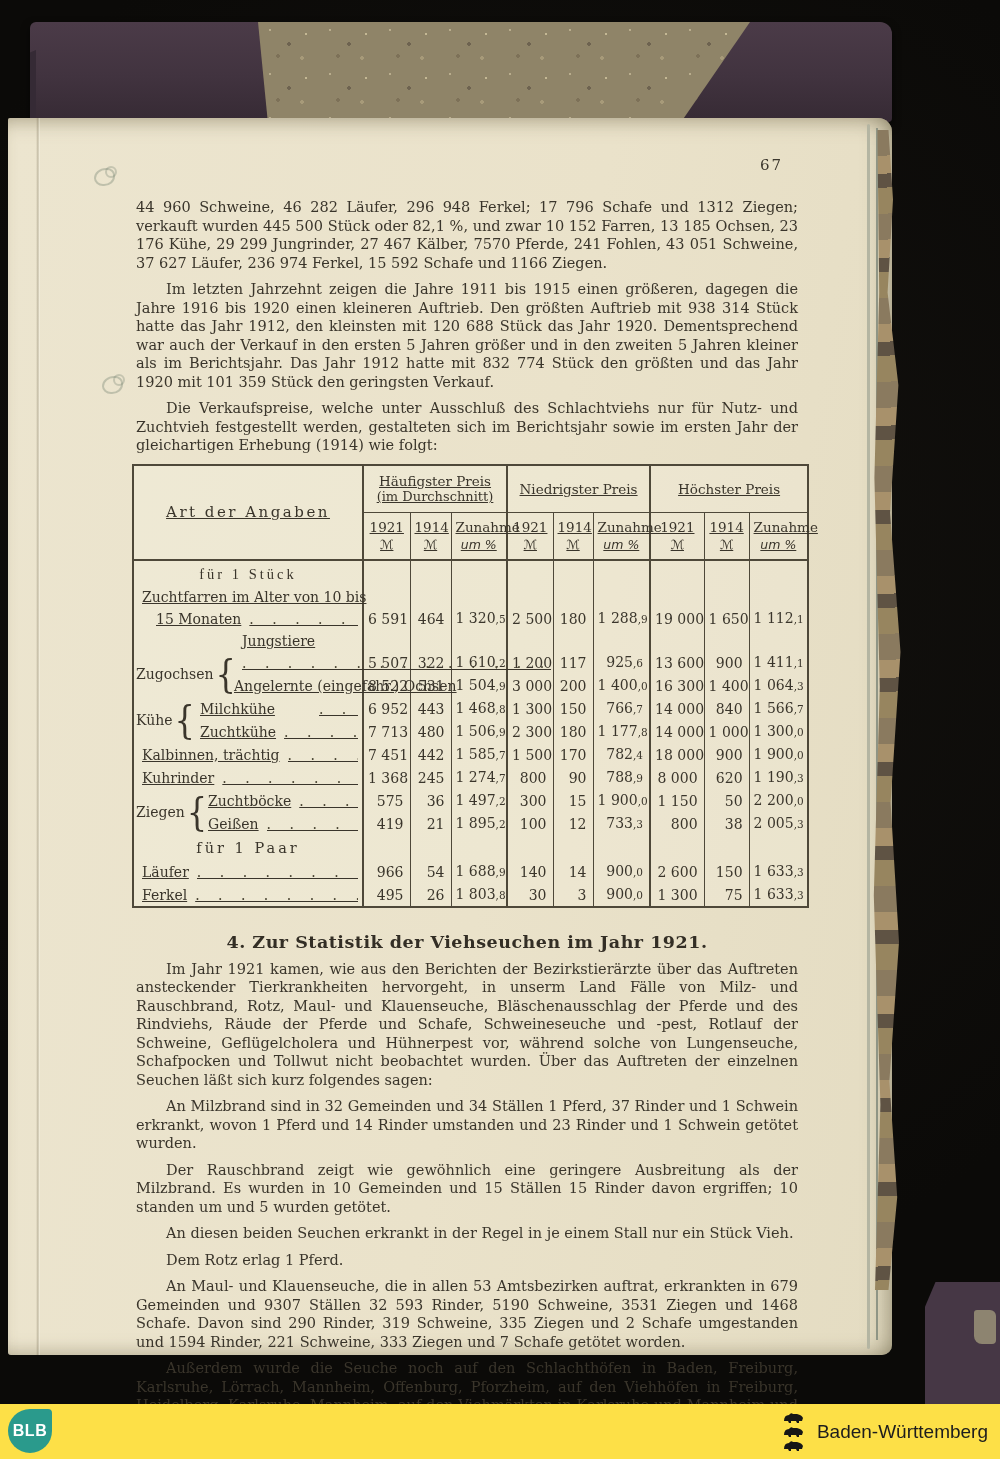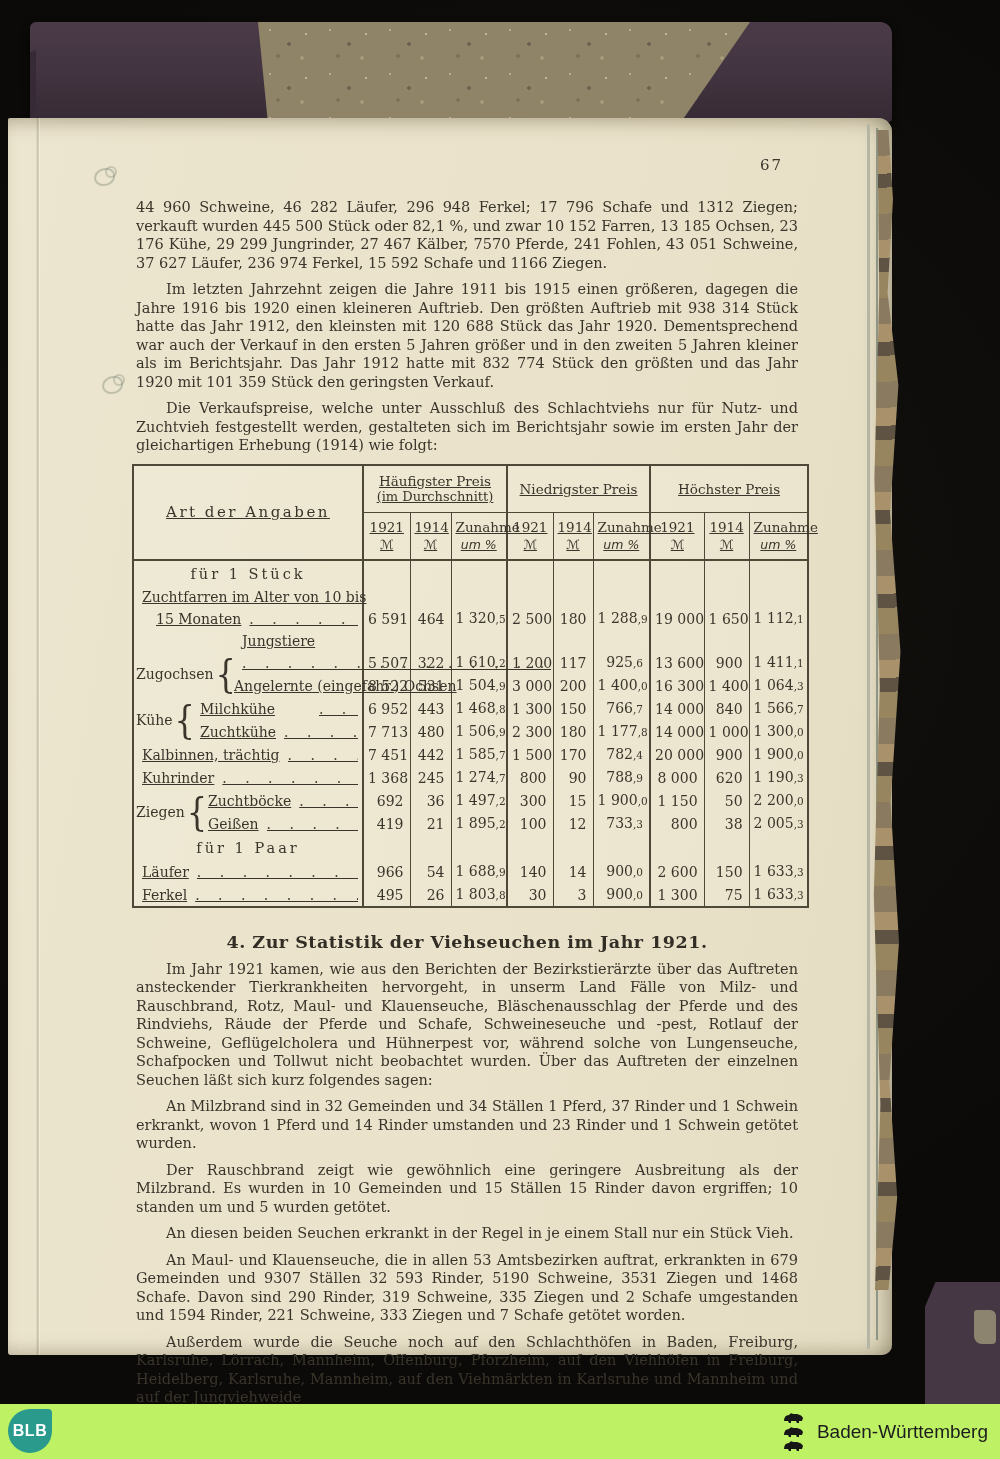--- a/index.html
+++ b/index.html
@@ -64,29 +64,29 @@
   .prices th{border-left:1px solid #4e4839;font-size:13.5px;text-decoration:underline;}
   .prices .grp-th{border-bottom:1px solid #4e4839;height:46px;}
   .prices .grp-th .sub{display:block;font-size:13px;}
   .prices .art-th{font-size:15px;letter-spacing:2.5px;}
   .prices .yr-th{height:46px;font-size:13.5px;border-left:1px solid #4e4839;}
   .prices .yr-th .mk{display:block;font-style:italic;font-family:"DejaVu Sans","DejaVu Serif",sans-serif;font-size:12.5px;margin-top:2px;}
   .prices .gsep{border-left:2.2px solid #4e4839 !important;}
   .prices tbody td{font-size:14px;vertical-align:bottom;line-height:22px;}
   .prices td.val{text-align:right;border-left:1px solid #4e4839;padding-right:6px;white-space:nowrap;}
   .prices td.val .fr{font-size:10.5px;}
-  .prices tbody tr.first td{border-top:2.2px solid #4e4839;}
+  .prices tbody tr.first td{border-top:2.2px solid #4e4839;font-family:Liberation Serif, serif;}
   .prices td.lbl{position:relative;padding-left:8px;}
   .lblline{display:flex;align-items:baseline;white-space:nowrap;text-decoration:underline;}
   .lblline .dots{flex:1;overflow:hidden;margin-left:8px;letter-spacing:7px;color:#46412f;}
   .secrow td.lbl{text-align:center;letter-spacing:3px;font-size:14.5px;padding:2px 0 1px 0;}
   .grp{position:absolute;left:2px;top:100%;transform:translateY(-50%);display:flex;align-items:flex-start;white-space:nowrap;z-index:2;}
   .grp .brace{font-size:32px;font-weight:200;margin-left:2px;transform:scaleY(1.2);color:#3a352b;}
   
-  .footer{position:absolute;left:0;bottom:0;width:1000px;height:55px;background:#bef264;
+  .footer{position:absolute;left:0;bottom:0;width:1000px;height:55px;background:#fde047;
     font-family:"Liberation Sans",sans-serif;display:flex;align-items:center;}
   .blb-logo{position:absolute;left:8px;top:5px;width:44px;height:44px;background:#2a9a8c;
     border-radius:50% 4px 50% 50%;display:flex;align-items:center;justify-content:center;
     color:#fff;font-weight:bold;font-size:16px;letter-spacing:.5px;}
   .libname{position:absolute;left:62px;top:9px;color:#2a2a2a;font-weight:bold;font-size:15px;line-height:18px;letter-spacing:.6px;}
   .bw{position:absolute;right:12px;top:0;height:55px;display:flex;align-items:center;gap:8px;}
   .bw-text{color:#1d1d1d;font-size:19px;}
   .arms{width:30px;height:42px;}
 </style>
 </head>
@@ -262,21 +262,21 @@
                   <span>Kalbinnen, trächtig</span>
                   <span class="dots">. . . . . . . . . . . . . .</span>
                 </div>
               </td>
               <td class="val gsep">7 451</td>
               <td class="val">442</td>
               <td class="val">1 585<span class="fr">,7</span></td>
               <td class="val gsep">1 500</td>
               <td class="val">170</td>
               <td class="val">782<span class="fr">,4</span></td>
-              <td class="val gsep">20 000</td>
+              <td class="val gsep">18 000</td>
               <td class="val">900</td>
               <td class="val">1 900<span class="fr">,0</span></td>
             </tr>
             <tr class="datarow">
               <td class="lbl">
                 <div class="lblline">
                   <span>Kuhrinder</span>
                   <span class="dots">. . . . . . . . . . . . . .</span>
                 </div>
               </td>
@@ -294,21 +294,21 @@
               <td class="lbl">
                 <span class="grp">
                   <span>Ziegen</span>
                   <span class="brace">{</span>
                 </span>
                 <div class="lblline" style="padding-left: 66px;">
                   <span>Zuchtböcke</span>
                   <span class="dots">. . . . . . . . . . . . . .</span>
                 </div>
               </td>
-              <td class="val gsep">692</td>
+              <td class="val gsep">575</td>
               <td class="val">36</td>
               <td class="val">1 497<span class="fr">,2</span></td>
               <td class="val gsep">300</td>
               <td class="val">15</td>
               <td class="val">1 900<span class="fr">,0</span></td>
               <td class="val gsep">1 150</td>
               <td class="val">50</td>
               <td class="val">2 200<span class="fr">,0</span></td>
             </tr>
             <tr class="datarow">
@@ -378,20 +378,21 @@
         </table>
     </div>
 
     <h3 class="heading">4. Zur Statistik der Viehseuchen im Jahr 1921.</h3>
 
     <div id="section">
         <p class="par ind">Im Jahr 1921 kamen, wie aus den Berichten der Bezirkstierärzte über das Auftreten ansteckender Tierkrankheiten hervorgeht, in unserm Land Fälle von Milz- und Rauschbrand, Rotz, Maul- und Klauenseuche, Bläschenausschlag der Pferde und des Rindviehs, Räude der Pferde und Schafe, Schweineseuche und -pest, Rotlauf der Schweine, Geflügelcholera und Hühnerpest vor, während solche von Lungenseuche, Schafpocken und Tollwut nicht beobachtet wurden. Über das Auftreten der einzelnen Seuchen läßt sich kurz folgendes sagen:</p>
         <p class="par ind">An Milzbrand sind in 32 Gemeinden und 34 Ställen 1 Pferd, 37 Rinder und 1 Schwein erkrankt, wovon 1 Pferd und 14 Rinder umstanden und 23 Rinder und 1 Schwein getötet wurden.</p>
         <p class="par ind">Der Rauschbrand zeigt wie gewöhnlich eine geringere Ausbreitung als der Milzbrand. Es wurden in 10 Gemeinden und 15 Ställen 15 Rinder davon ergriffen; 10 standen um und 5 wurden getötet.</p>
         <p class="par ind">An diesen beiden Seuchen erkrankt in der Regel in je einem Stall nur ein Stück Vieh.</p>
+        <p class="par ind">Dem Rotz erlag 1 Pferd.</p>
         <p class="par ind">An Maul- und Klauenseuche, die in allen 53 Amtsbezirken auftrat, erkrankten in 679 Gemeinden und 9307 Ställen 32 593 Rinder, 5190 Schweine, 3531 Ziegen und 1468 Schafe. Davon sind 290 Rinder, 319 Schweine, 335 Ziegen und 2 Schafe umgestanden und 1594 Rinder, 221 Schweine, 333 Ziegen und 7 Schafe getötet worden.</p>
         <p class="par ind">Außerdem wurde die Seuche noch auf den Schlachthöfen in Baden, Freiburg, Karlsruhe, Lörrach, Mannheim, Offenburg, Pforzheim, auf den Viehhöfen in Freiburg, Heidelberg, Karlsruhe, Mannheim, auf den Viehmärkten in Karlsruhe und Mannheim und auf der Jungviehweide</p>
       </div>
 
     <div class="footnote">1*</div>
   </div>
 </div>
 
 <div class="torn-strip"></div>
 <div class="cover-bottom">

